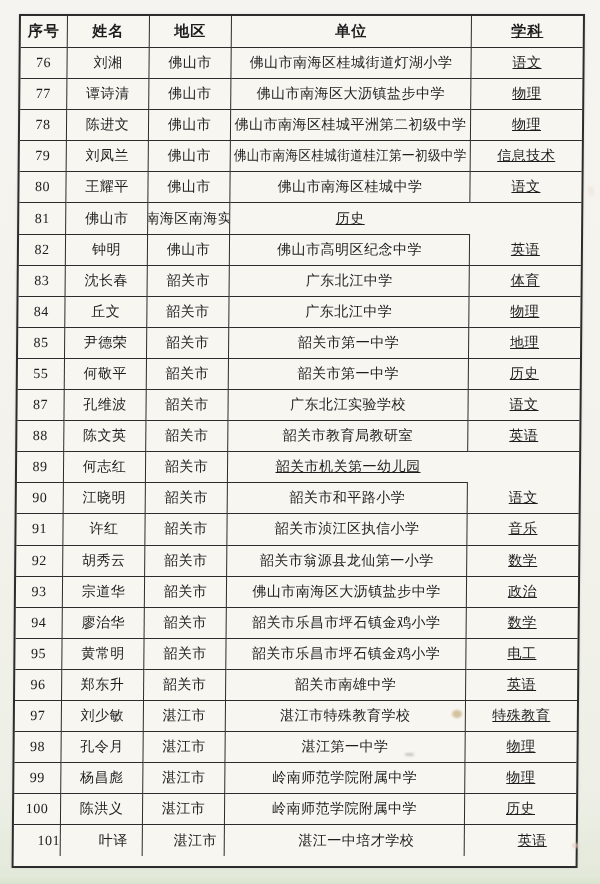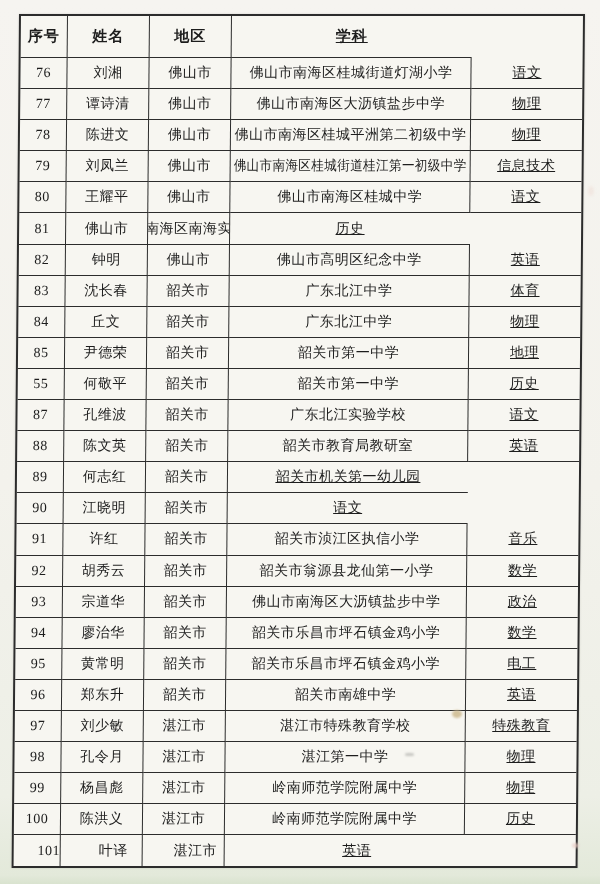--- a/index.html
+++ b/index.html
@@ -17,21 +17,21 @@
     background:#f7f6f1;
     transform:skewX(-0.5deg);
     transform-origin:top left;
     box-shadow:0 0 2px rgba(90,90,80,.25);
   }
   .grid-row{
     display:grid;
     grid-template-columns:47px 82px 82px 240px 1fr;
     height:31.1px;
   }
-  .grid-row.header{height:42px;}
+  .grid-row.header{height:32px;}
   .cell{
     box-sizing:border-box;
     border-right:1.5px solid var(--line,#2c2c2c);
     border-bottom:1.5px solid var(--line,#2c2c2c);
     display:flex;align-items:center;justify-content:center;
     font-size:14px;
     overflow:hidden;
     letter-spacing:.5px;
   }
   .cell:last-child{border-right:none;text-decoration:underline;}
@@ -49,20 +49,21 @@
 <body style="--ink: #1d1d1d; --line: #2c2c2c; --paper: #f3f2ec; --cell_bg: #f7f6f1;">
 
 <div class="sheet">
 
   <div class="scan-table">
 
     <div class="grid-row header">
       <div class="cell">序号</div>
       <div class="cell">姓名</div>
       <div class="cell">地区</div>
+      <div class="cell">单位</div>
       <div class="cell">学科</div>
     </div>
 
     <div>
   <div class="grid-row">
     <div class="cell">
             <span class="fit">76</span>
           </div>
     <div class="cell">
             <span class="fit">刘湘</span>
@@ -310,20 +311,23 @@
     <div class="cell">
             <span class="fit">90</span>
           </div>
     <div class="cell">
             <span class="fit">江晓明</span>
           </div>
     <div class="cell">
             <span class="fit">韶关市</span>
           </div>
     <div class="cell">
+            <span class="fit">韶关市和平路小学</span>
+          </div>
+    <div class="cell">
             <span class="fit">语文</span>
           </div>
   </div>
 
   <div class="grid-row">
     <div class="cell">
             <span class="fit">91</span>
           </div>
     <div class="cell">
             <span class="fit">许红</span>
@@ -503,20 +507,23 @@
 
   <div class="grid-row">
     <div class="cell">
             <span class="fit">101</span>
           </div>
     <div class="cell">
             <span class="fit">叶译</span>
           </div>
     <div class="cell">
             <span class="fit">湛江市</span>
+          </div>
+    <div class="cell">
+            <span class="fit">湛江一中培才学校</span>
           </div>
     <div class="cell">
             <span class="fit">英语</span>
           </div>
   </div>
 </div>
 
   </div>
 
   <div class="speck s1"></div>

